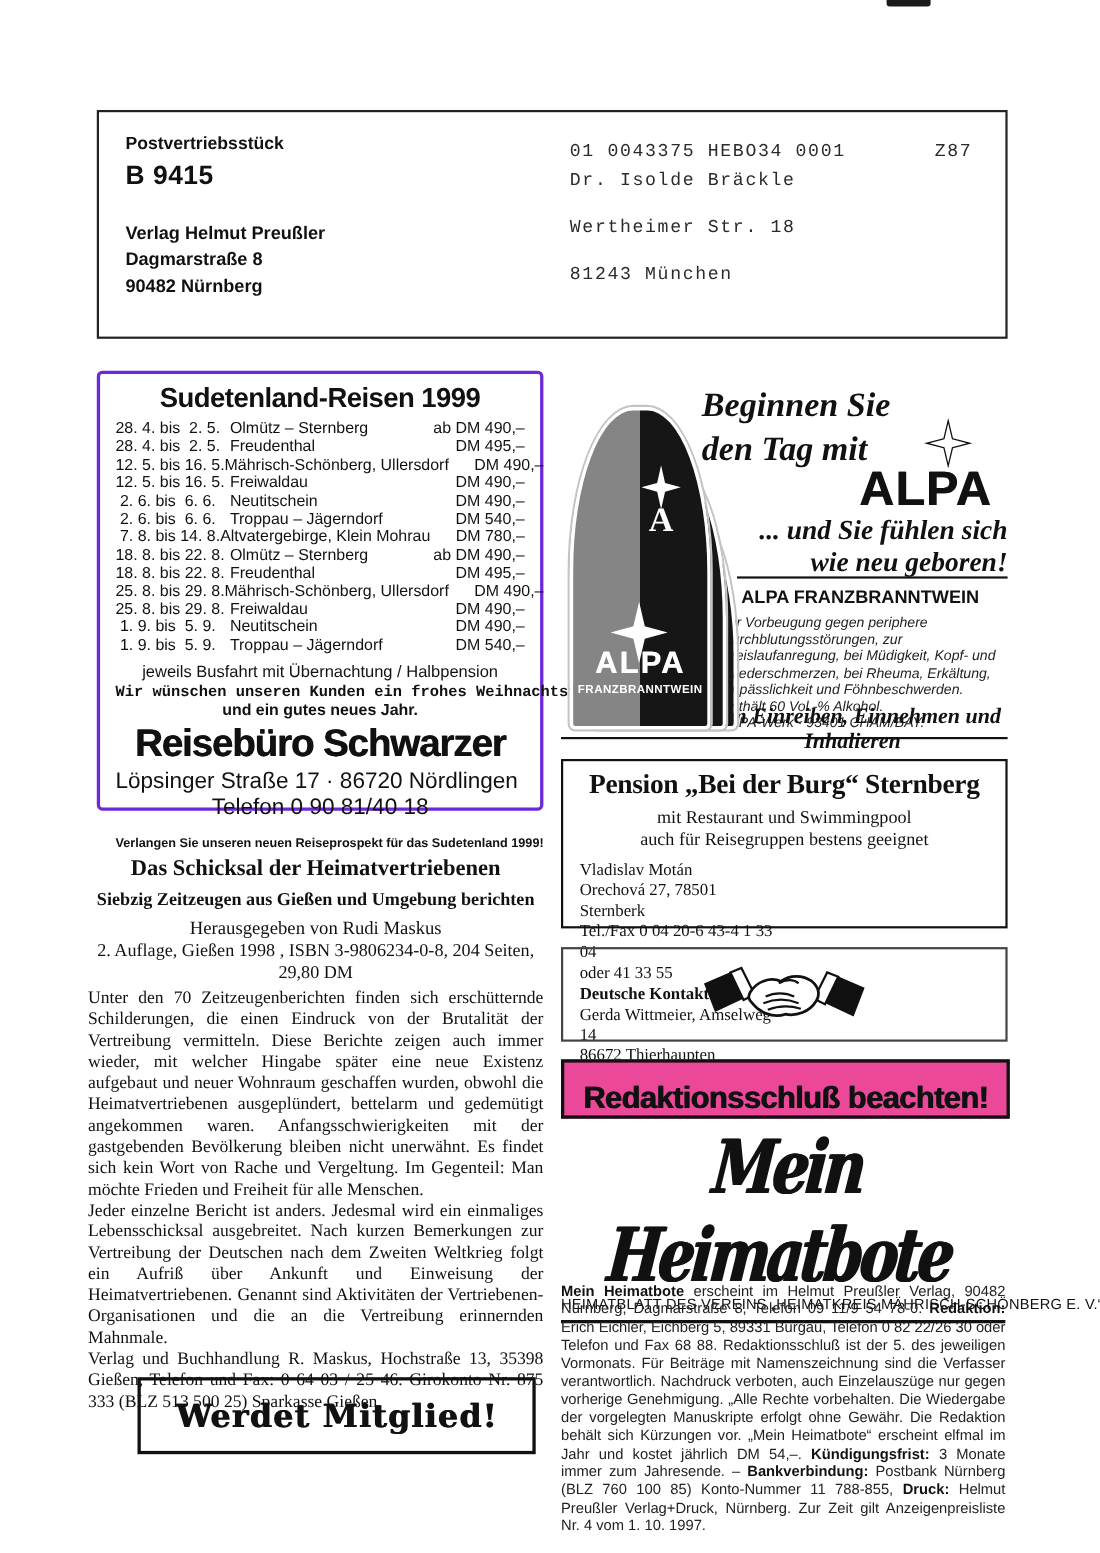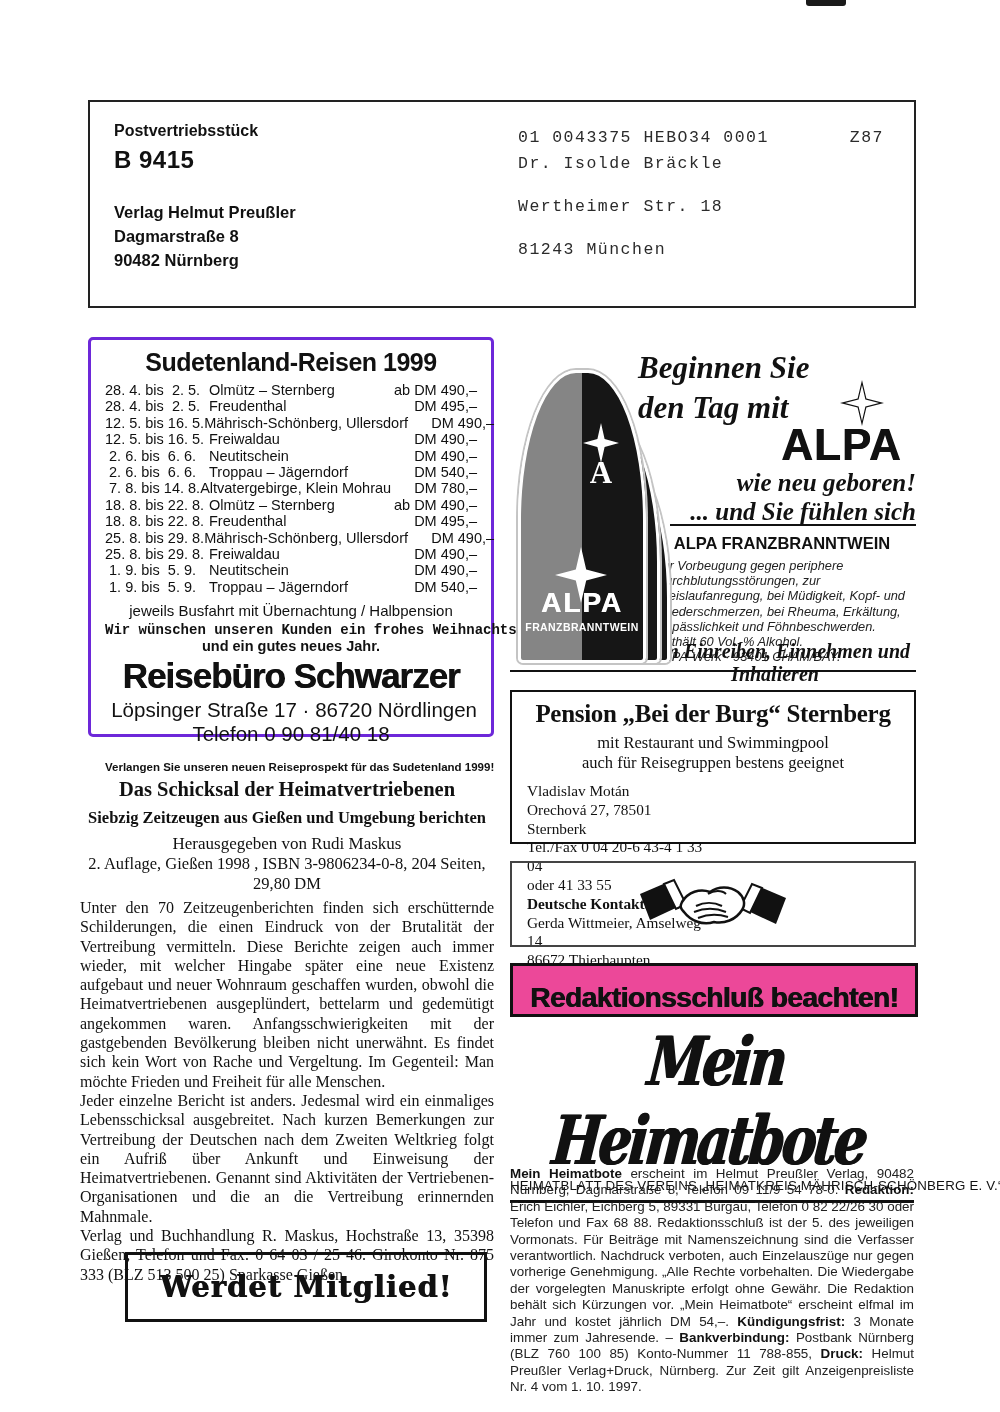--- a/index.html
+++ b/index.html
@@ -31,21 +31,21 @@
   .trips{margin-top:5px;}
   .trip-row{display:flex;font-size:14.5px;line-height:16.4px;}
   .t-dates{width:104px;white-space:pre;}
   .t-dest{flex:1;white-space:nowrap;}
   .t-price{min-width:86px;text-align:right;white-space:nowrap;}
   .travel-note{text-align:center;font-size:15px;margin-top:7px;}
   .travel-greet{text-align:center;font-weight:bold;font-size:14px;white-space:nowrap;margin-top:3px;font-family:Liberation Mono, monospace;}
   .travel-greet2{text-align:center;font-weight:bold;font-size:14.5px;}
   .agency-name{text-align:center;font-weight:bold;font-size:35px;letter-spacing:-1px;margin-top:2px;
                text-shadow:.6px 0 0 currentColor;}
-  .agency-addr{text-align:right;font-size:20.5px;margin-top:2px;white-space:nowrap;}
+  .agency-addr{text-align:left;font-size:20.5px;margin-top:2px;white-space:nowrap;}
   .agency-phone{text-align:center;font-size:20.5px;}
   .travel-cta{text-align:center;font-weight:bold;font-size:11.5px;white-space:nowrap;margin-top:15px;}
 
   
   .article{left:80px;top:778px;width:414px;font-family:"Liberation Serif",serif;}
   .art-title{text-align:center;font-weight:bold;font-size:20.5px;}
   .art-sub{text-align:center;font-weight:bold;font-size:16.5px;margin-top:7px;}
   .art-editor{text-align:center;font-size:17px;margin-top:6px;}
   .art-edition{text-align:center;font-size:16.5px;}
   .art-p{font-size:16px;line-height:19.3px;text-align:justify;margin:0;}
@@ -241,22 +241,22 @@
     <div class="alpa-head">
       <div>Beginnen Sie</div>
       <div>den Tag mit</div>
     </div>
     <div class="star-o alpa-logo-star">
       <div class="outer"></div>
         <div class="inner"></div>
     </div>
     <div class="alpa-brand">ALPA</div>
     <div class="alpa-tags">
+      <div>... und Sie fühlen sich</div>
       <div>wie neu geboren!</div>
-      <div>... und Sie fühlen sich</div>
     </div>
 
     <div class="bottle-wrap">
       <div class="bottle b3"></div>
       <div class="bottle b2"></div>
       <div class="bottle b1">
         <div class="star4 lb-star-sm"></div>
         <div class="lb-A">A</div>
         <div class="star4 lb-star-lg"></div>
         <div class="lb-brand">ALPA</div>

